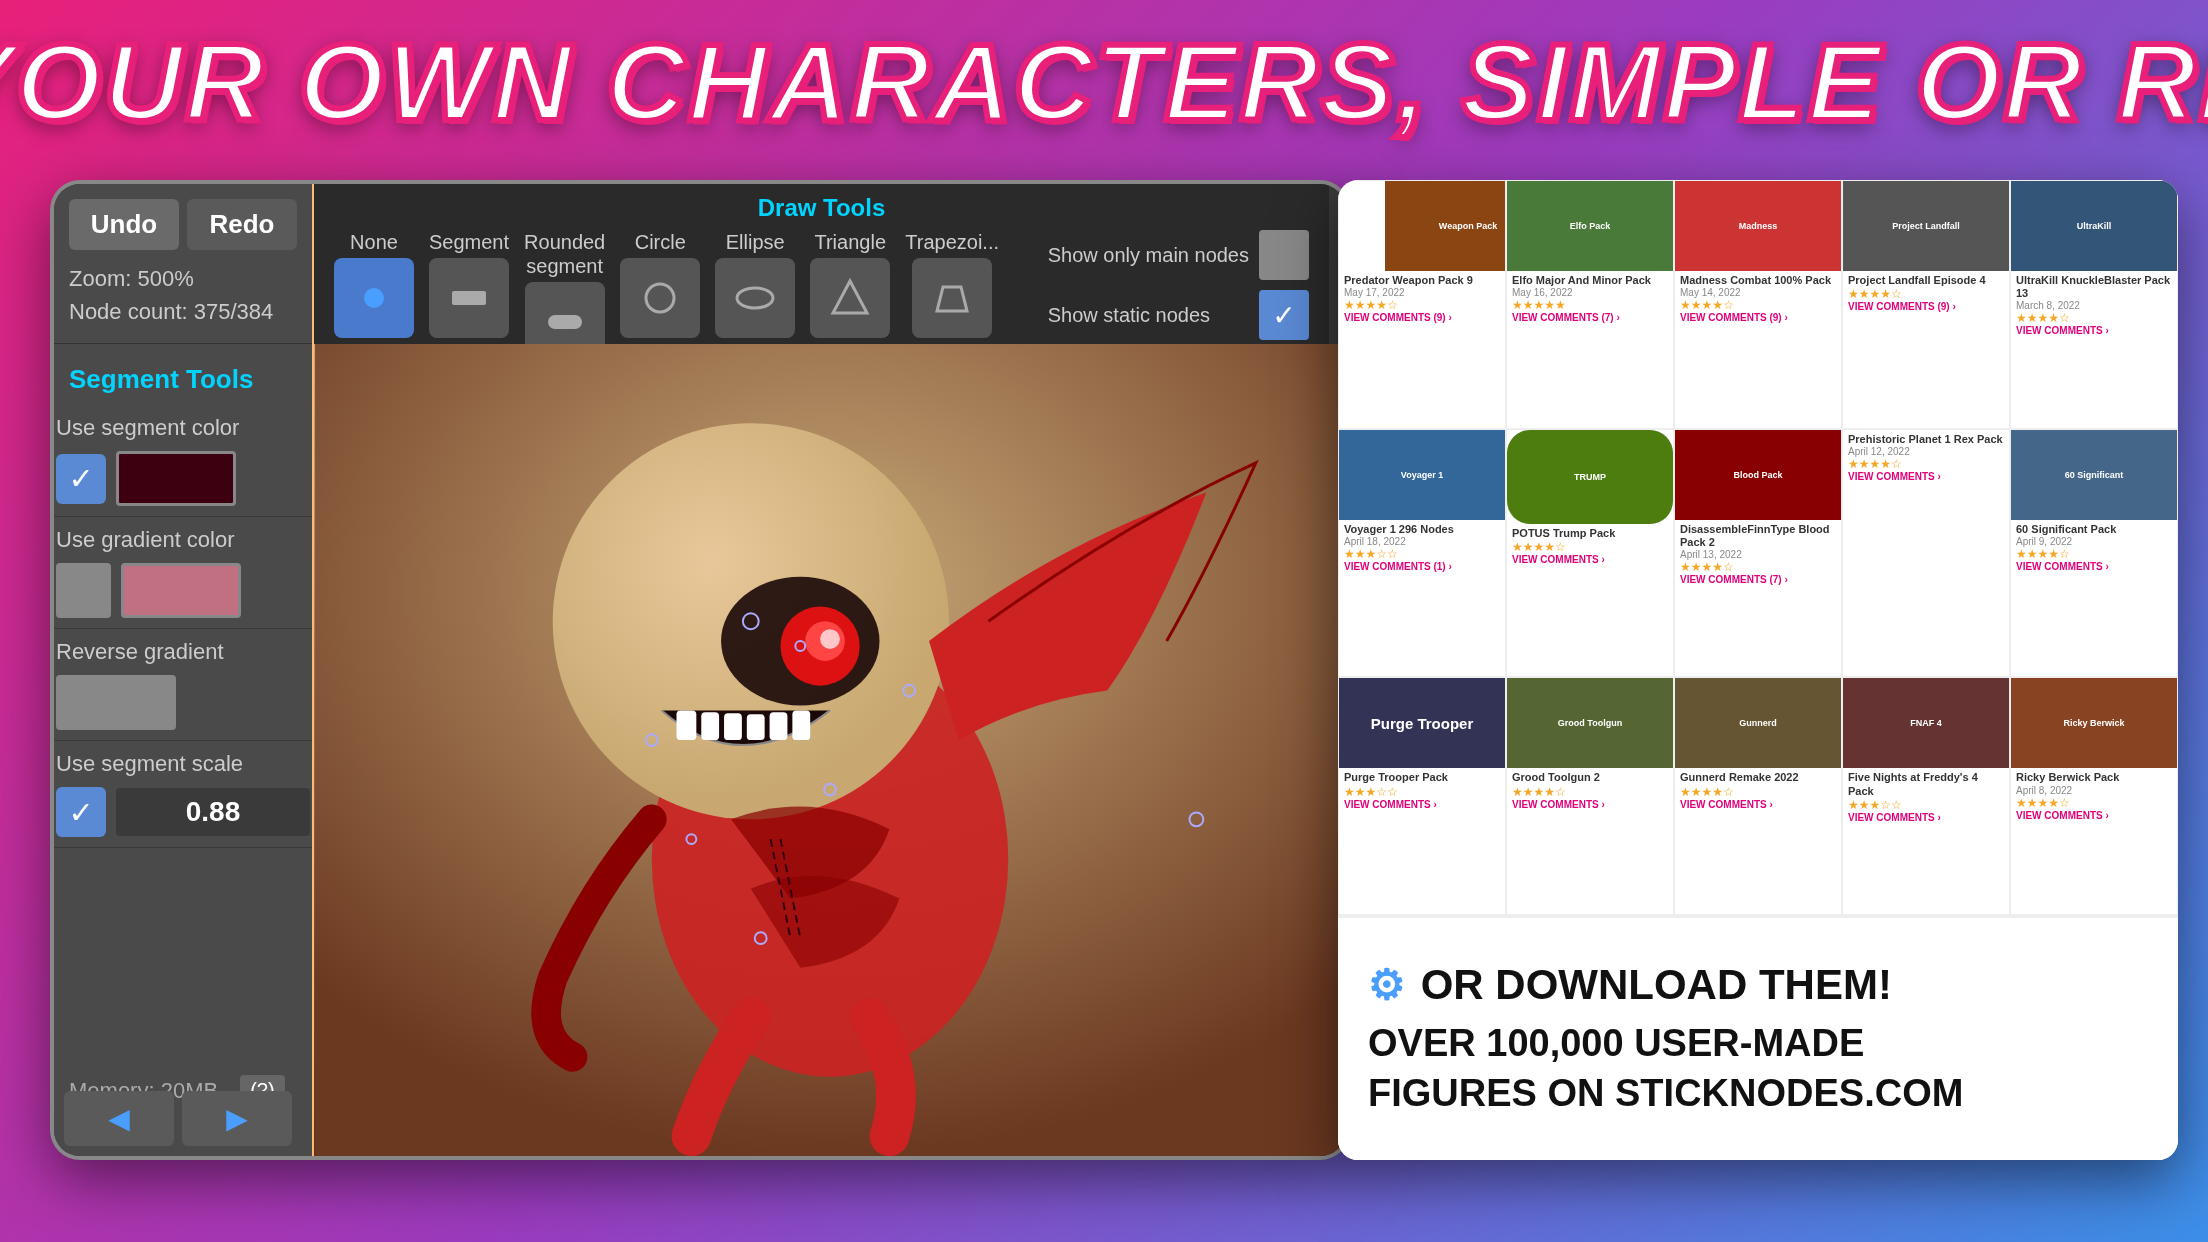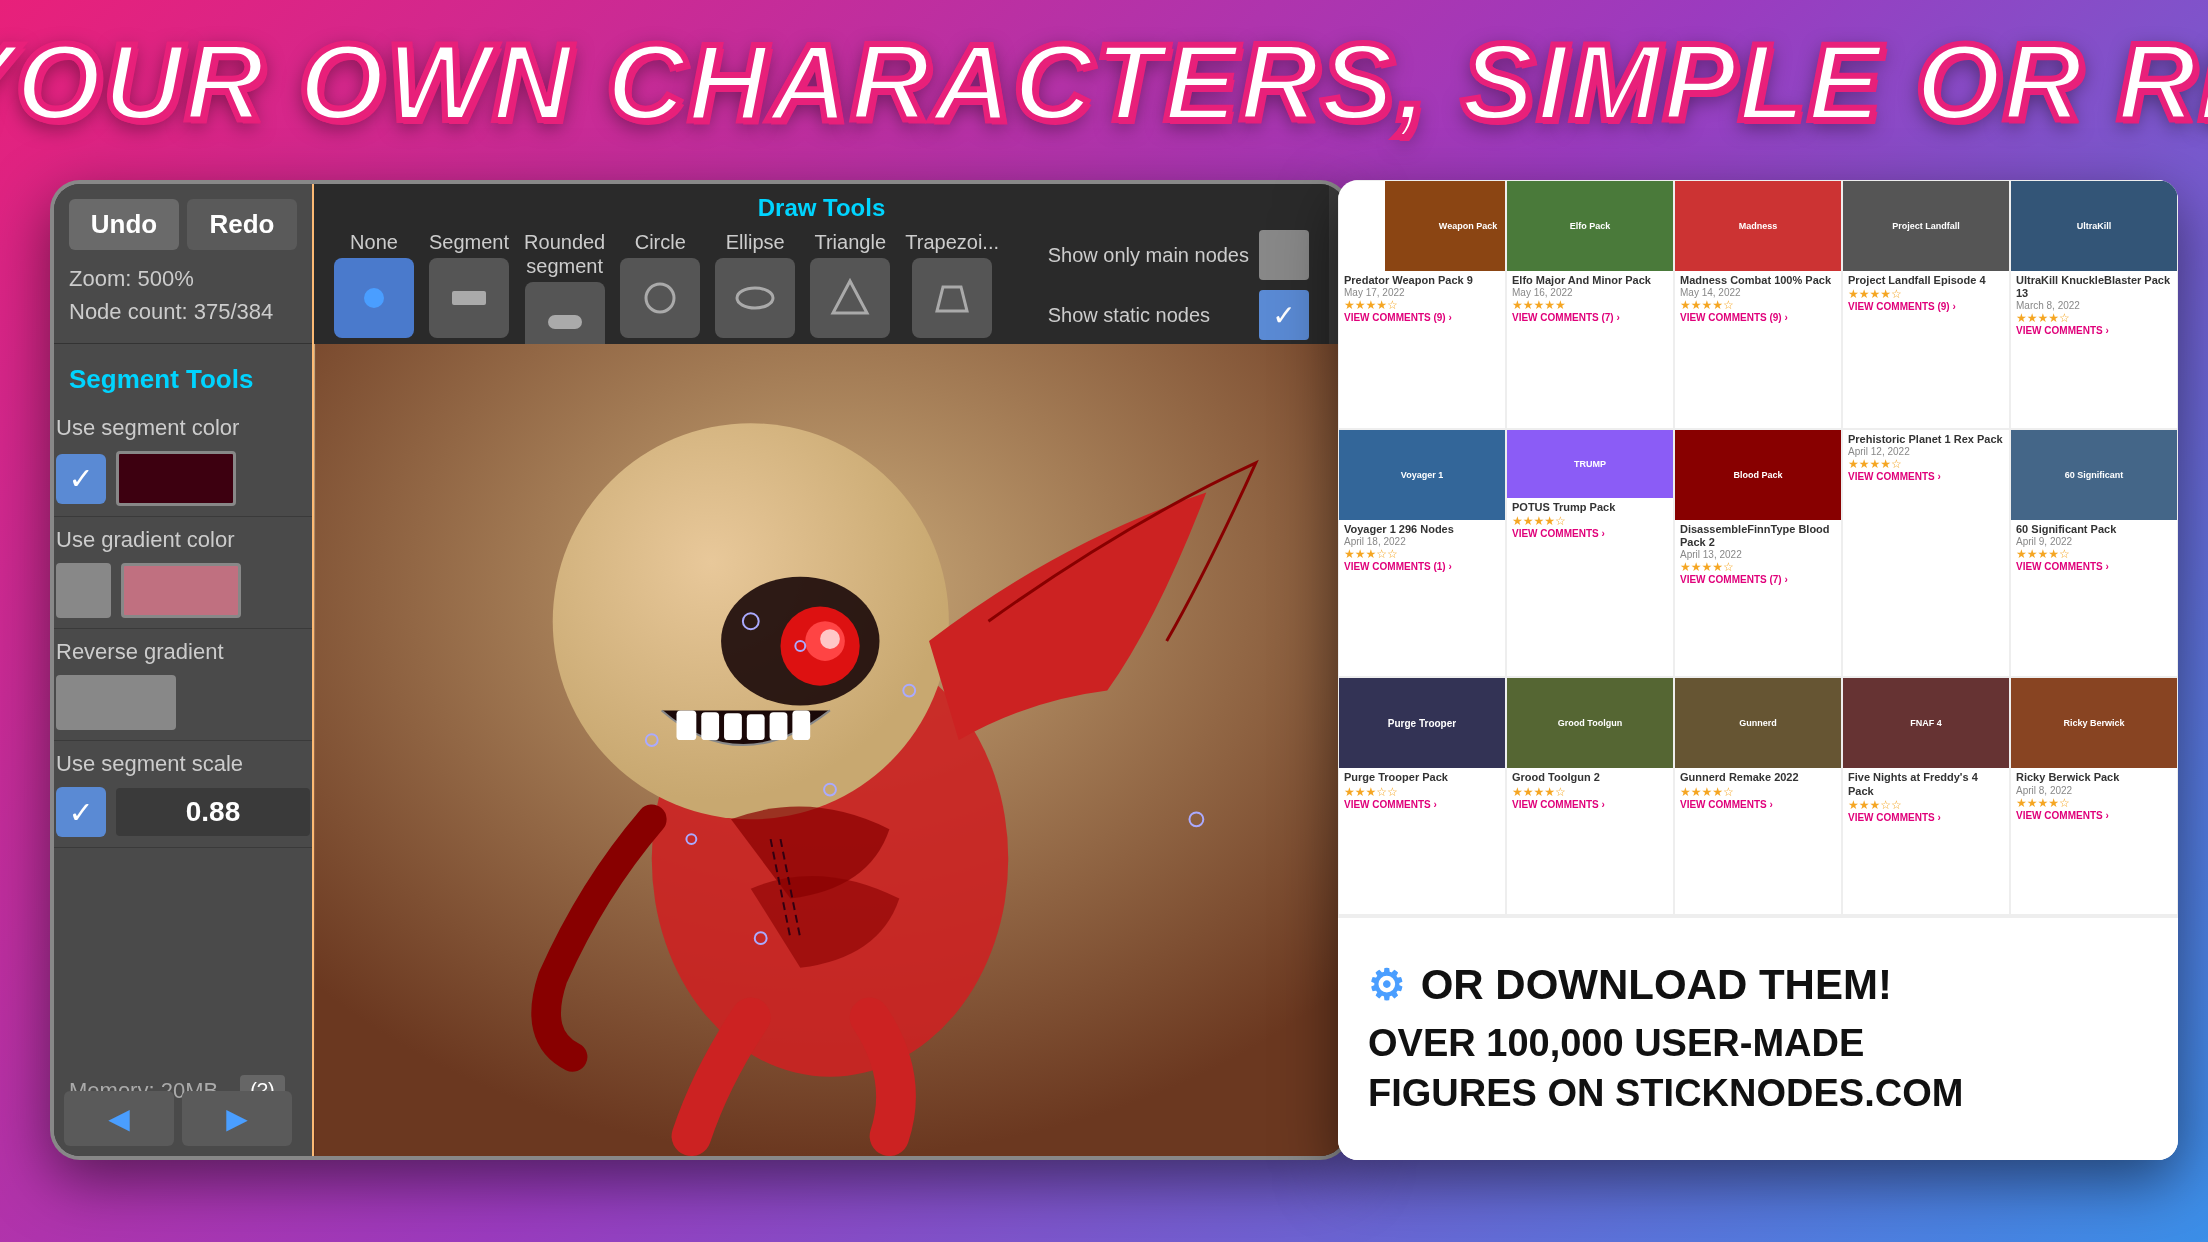--- a/index.html
+++ b/index.html
@@ -730,21 +730,21 @@
         <span style="font-size:9px;color:#fff;">Voyager 1</span>
       </div>
       <div class="card-info">
         <div class="card-title">Voyager 1 296 Nodes</div>
         <div class="card-meta">April 18, 2022</div>
         <div class="stars">★★★☆☆</div>
         <div class="view-comments">VIEW COMMENTS (1) ›</div>
       </div>
     </div>
     <div class="community-card">
-      <div class="thumb-placeholder" style="background:#8b5cf6;height:68px;">
+      <div class="thumb-placeholder" style="background:#4d7c0f;height:94px;border-radius:23px;">
         <span style="font-size:9px;color:#fff;">TRUMP</span>
       </div>
       <div class="card-info">
         <div class="card-title">POTUS Trump Pack</div>
         <div class="card-meta"></div>
         <div class="stars">★★★★☆</div>
         <div class="view-comments">VIEW COMMENTS ›</div>
       </div>
     </div>
     <div class="community-card">
@@ -773,21 +773,21 @@
       <div class="card-info">
         <div class="card-title">60 Significant Pack</div>
         <div class="card-meta">April 9, 2022</div>
         <div class="stars">★★★★☆</div>
         <div class="view-comments">VIEW COMMENTS ›</div>
       </div>
     </div>
 
     <div class="community-card">
       <div class="thumb-placeholder" style="background:#333355;height:90px;">
-        <span style="font-size:10px;color:#fff;text-align:center;">Purge Trooper</span>
+        <span style="font-size:15px;color:#fff;text-align:center;">Purge Trooper</span>
       </div>
       <div class="card-info">
         <div class="card-title">Purge Trooper Pack</div>
         <div class="card-meta"></div>
         <div class="stars">★★★☆☆</div>
         <div class="view-comments">VIEW COMMENTS ›</div>
       </div>
     </div>
     <div class="community-card">
       <div class="thumb-placeholder" style="background:#556633;height:90px;">

